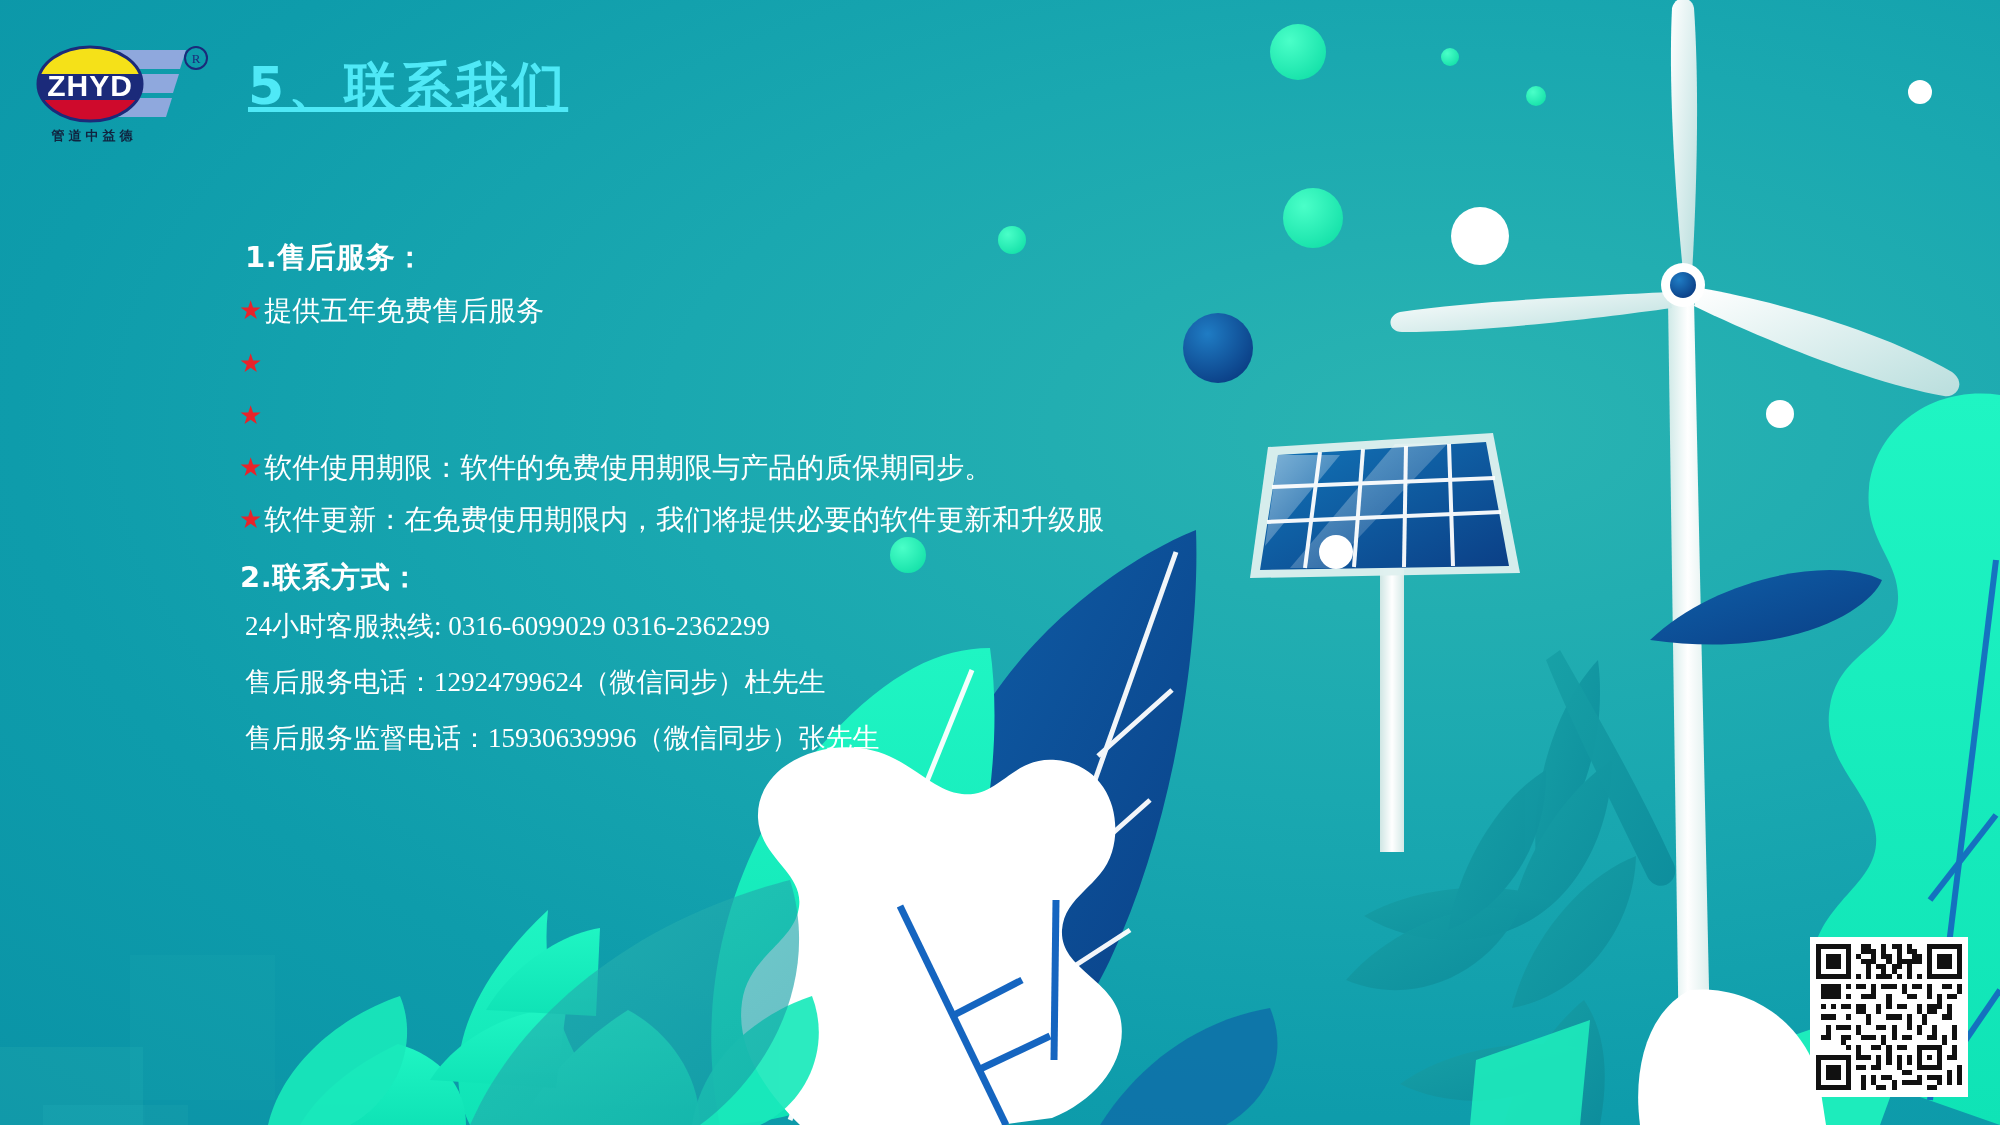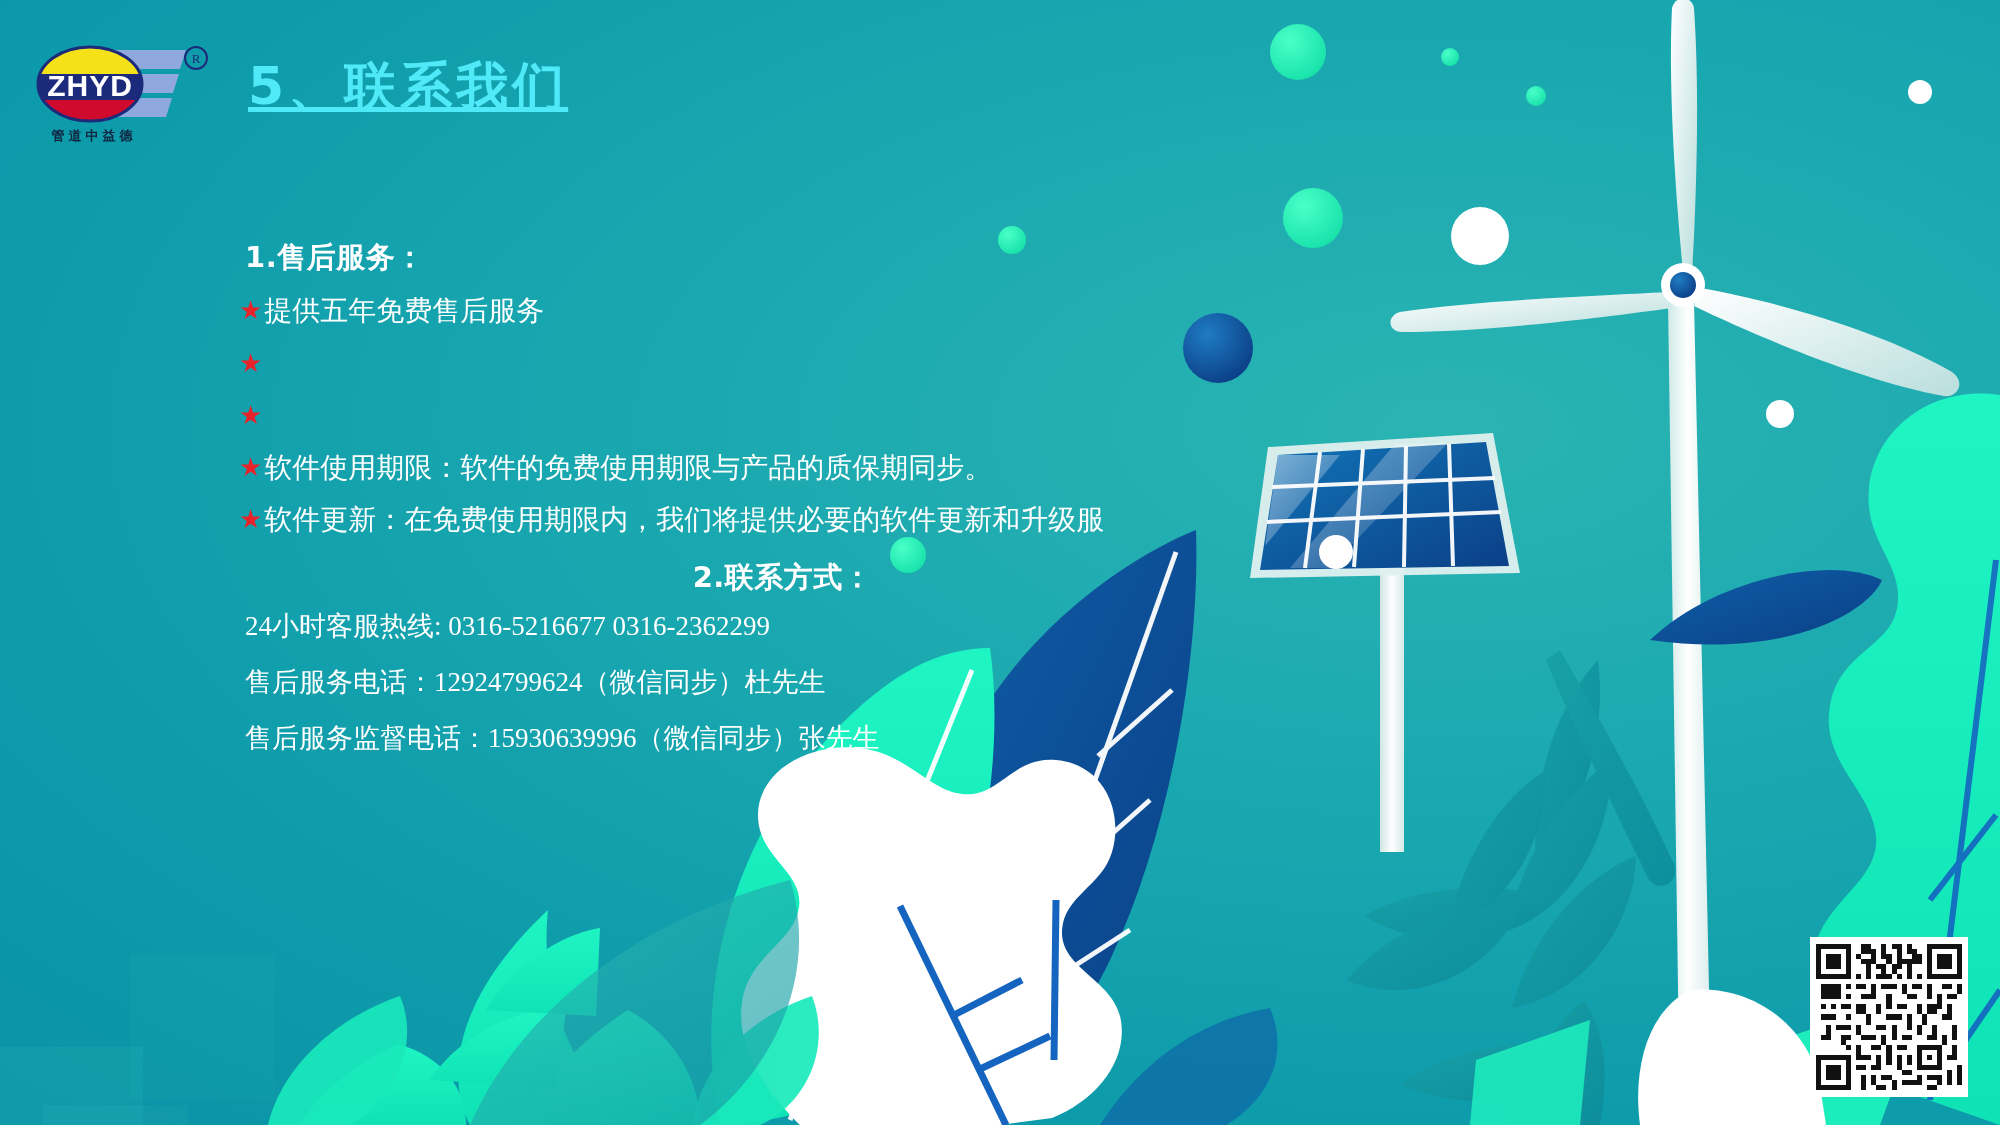--- a/index.html
+++ b/index.html
@@ -30,21 +30,21 @@
   
   #content{position:absolute;left:245px;top:196px;width:1080px;color:#ffffff;margin-top:42px;}
   .heading{
     font-family:"DejaVu Sans","Liberation Sans",sans-serif;
     font-weight:700;font-size:29px;color:#ffffff;
     margin:0 0 18px 0;letter-spacing:.5px;
   }
   .heading2{
     font-family:"DejaVu Sans","Liberation Sans",sans-serif;
     font-weight:700;font-size:29px;color:#ffffff;
-    margin:16px 0 14px -5px;letter-spacing:.5px;text-align:center;
+    margin:16px 0 14px -5px;letter-spacing:.5px;
   }
   .bullet{
     display:flex;align-items:flex-start;
     margin:0 0 22px -6px;font-size:28px;line-height:1.1;color:#ffffff;
     white-space:nowrap;
   }
   .bullet .star{color:#e8232a;font-size:26px;line-height:1.15;margin-right:2px;
     font-family:"DejaVu Sans",sans-serif;}
   .contact-line{
     font-size:27px;line-height:1.1;color:#ffffff;margin:0 0 26px 0;white-space:nowrap;
@@ -313,21 +313,21 @@
       <span class="star">★</span>
       <span>软件使用期限：软件的免费使用期限与产品的质保期同步。</span>
     </div>
     <div class="bullet">
       <span class="star">★</span>
       <span>软件更新：在免费使用期限内，我们将提供必要的软件更新和升级服</span>
     </div>
 
     <div class="heading2">2.联系方式：</div>
 
-    <div class="contact-line">24小时客服热线: 0316-5216677  0316-2362299</div>
+    <div class="contact-line">24小时客服热线: 0316-6099029  0316-2362299</div>
     <div class="contact-line">售后服务电话：12924799624（微信同步）杜先生</div>
     <div class="contact-line">售后服务监督电话：15930639996（微信同步）张先生</div>
   </div>
 
   <div id="qr">
     <svg viewBox="0 0 29 29" width="146" height="148" shape-rendering="crispEdges">
       <rect width="29" height="29" fill="#ffffff"></rect>
       <g fill="#111111">
 
         <rect x="0" y="0" width="7" height="1"></rect>

